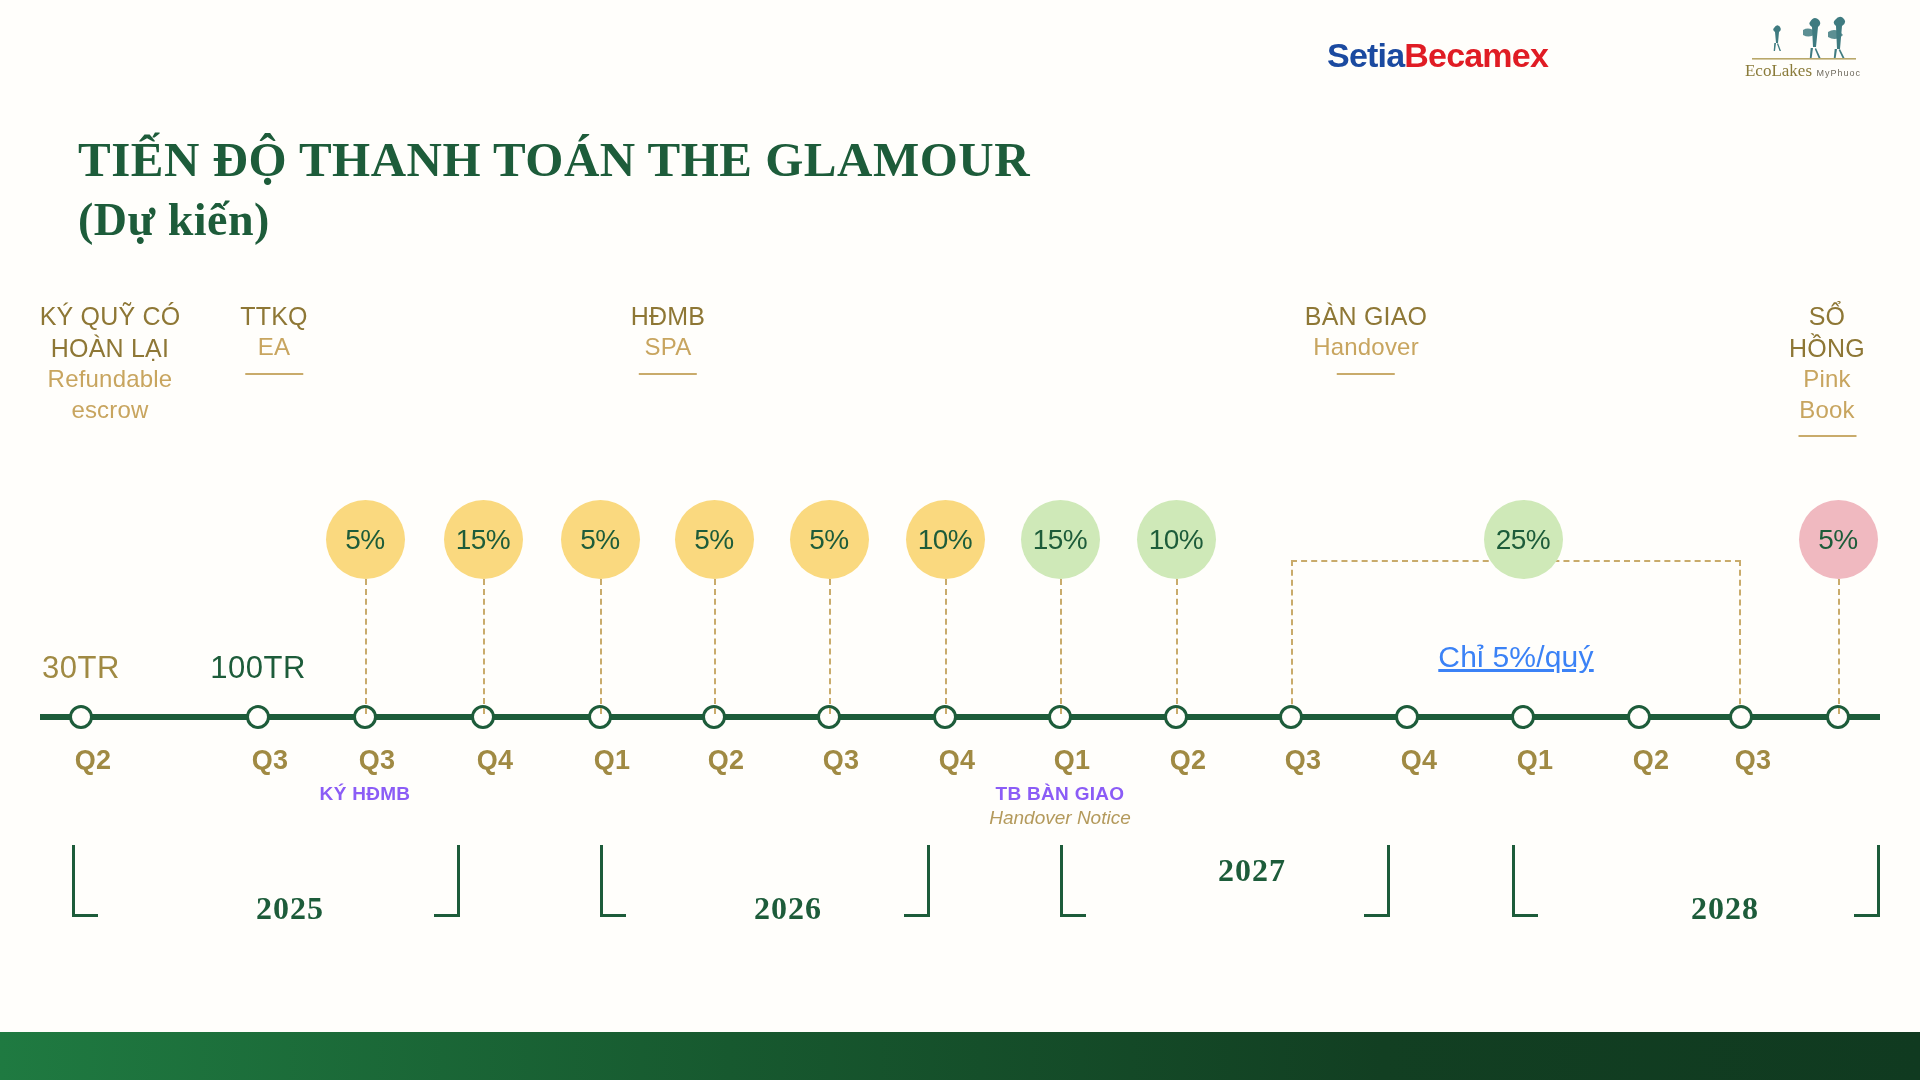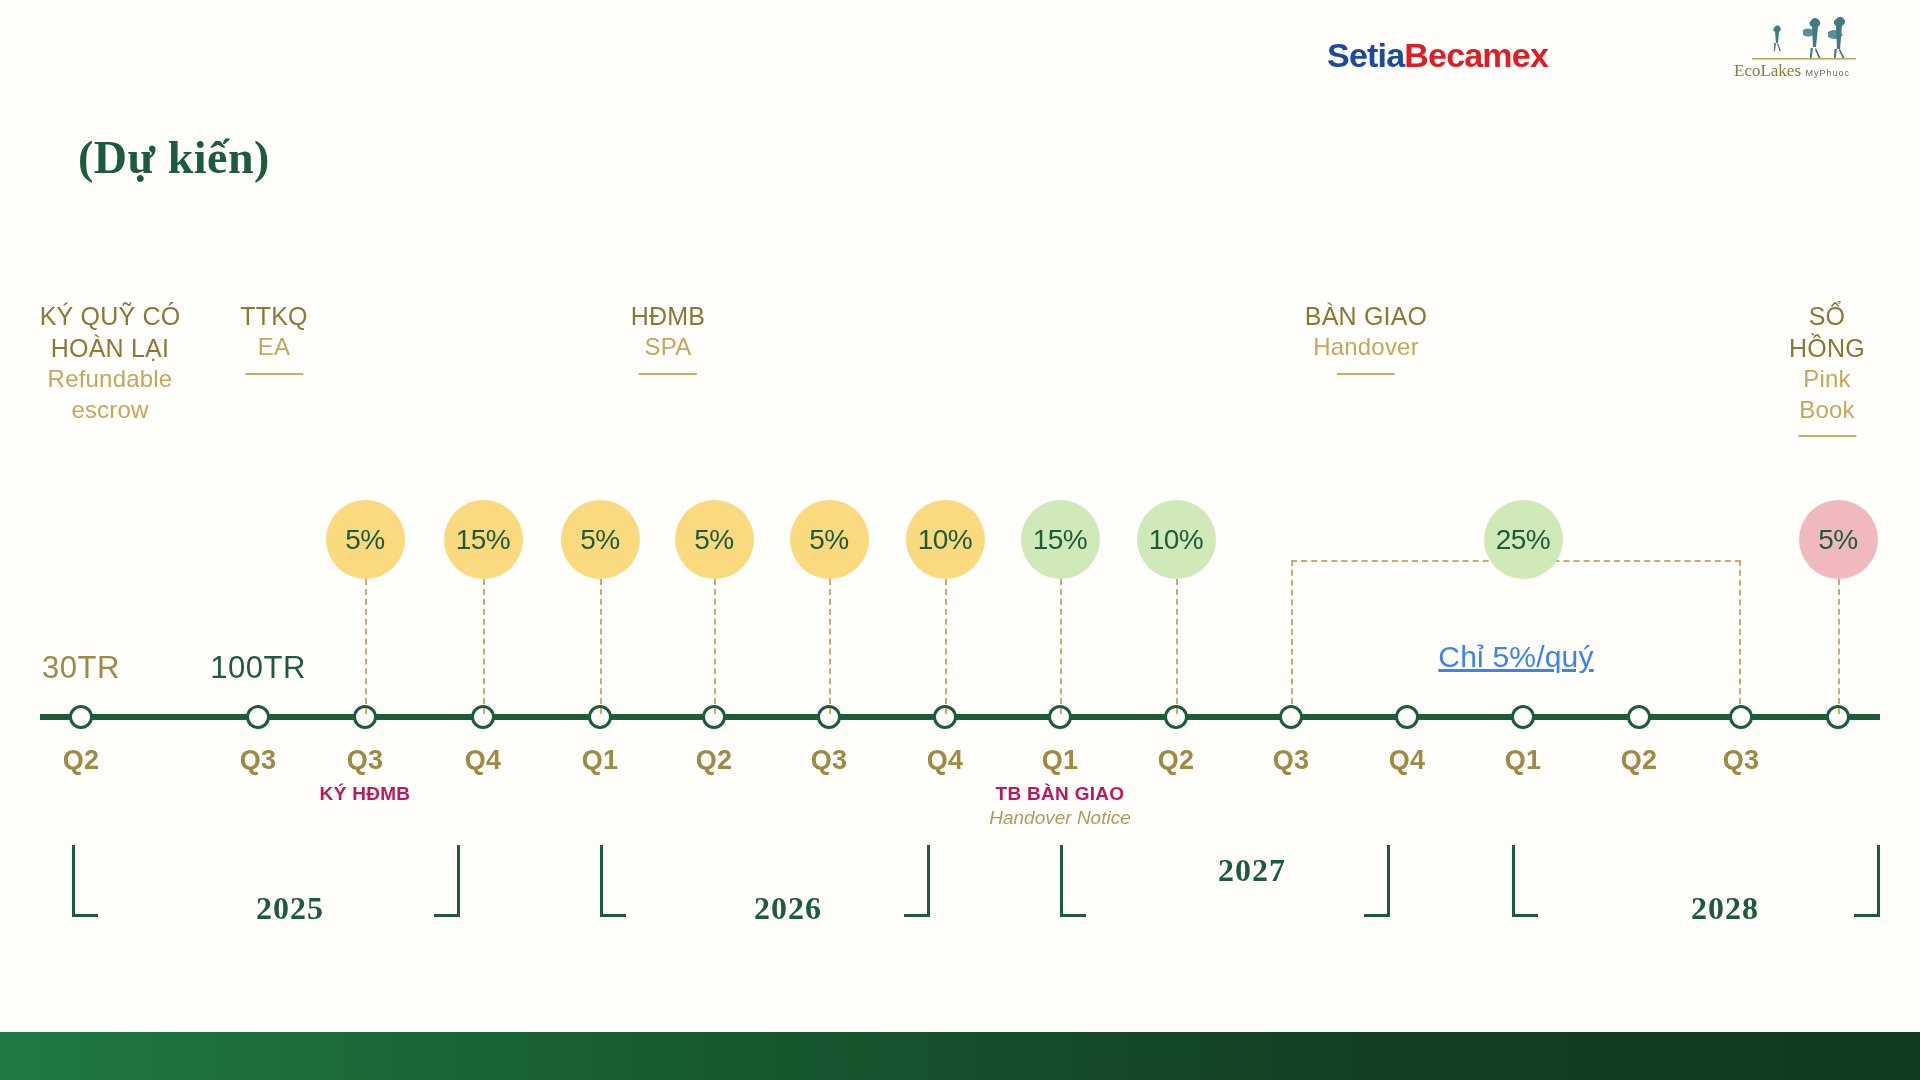--- a/index.html
+++ b/index.html
@@ -46,21 +46,21 @@
   }
   .logo-setia .s1 { color: #1b4aa0; }
   .logo-setia .s2 { color: #e01c24; }
 
   .logo-eco {
     position: absolute;
     right: 48px;
     top: 16px;
     width: 138px;
     height: 78px;
-    text-align: left;
+    text-align: center;
   }
   .logo-eco .birds { display: block; height: 46px; }
   .logo-eco .eco-name {
     font-family: "Liberation Serif", serif;
     font-size: 17px;
     color: #8a7b3a;
     line-height: 1;
     margin-top: 1px;
   }
   .logo-eco .eco-sub {
@@ -122,32 +122,33 @@
 
   .qlabel {
     position: absolute;
     top: 745px;
     transform: translateX(-50%);
     font-size: 27px;
     font-weight: bold;
     color: #a08a43;
     letter-spacing: 0.3px;
     white-space: nowrap;
+    margin-left: 12px;
   }
 
   .sublabel {
     position: absolute;
     transform: translateX(-50%);
     text-align: center;
     white-space: pre-line;
   }
   .sublabel .l1 {
     font-size: 19px;
     font-weight: bold;
-    color: #be185d;
+    color: #8b5cf6;
     letter-spacing: 0.3px;
     line-height: 1.25;
   }
   .sublabel .l2 {
     font-size: 19px;
     font-style: italic;
     color: #b49a5c;
     line-height: 1.25;
   }
 
@@ -229,20 +230,21 @@
     right: 0;
     bottom: 0;
     height: 48px;
     background: linear-gradient(90deg, #1f7a41 0%, #17592f 38%, #123f22 72%, #103a20 100%);
   }
 </style>
 </head>
 <body>
 
 <div class="page-title">
+  <span>TIẾN ĐỘ THANH TOÁN THE GLAMOUR</span>
   <span class="title-line2">(Dự kiến)</span>
 </div>
 
 <div class="logo-setia">
   <span class="s1">Setia</span><span class="s2">Becamex</span>
 </div>
 
 <div class="logo-eco">
   <svg class="birds" viewBox="0 0 138 46">
     <g fill="#3f7b80">

